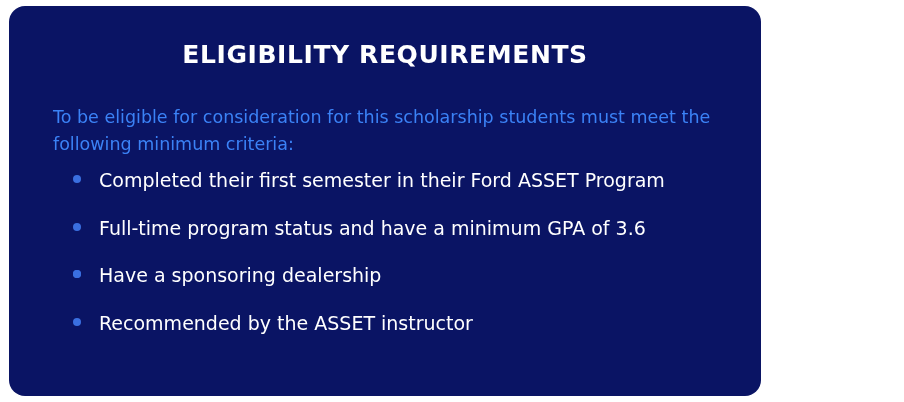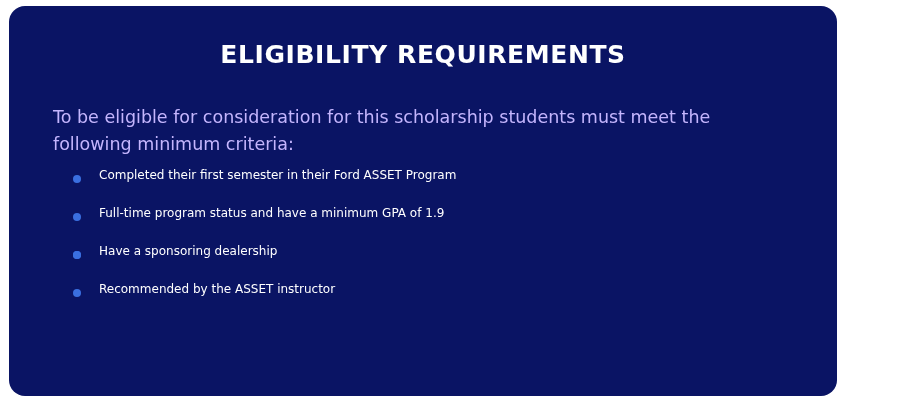--- a/index.html
+++ b/index.html
@@ -10,52 +10,52 @@
   body {
     width: 904px;
     height: 402px;
     font-family: "DejaVu Sans", sans-serif;
     overflow: hidden;
   }
   .card {
     position: absolute;
     left: 9px;
     top: 6px;
-    width: 828px;
+    width: 752px;
     height: 390px;
     background: #0a1464;
     border-radius: 16px;
     box-sizing: border-box;
     padding: 34px 44px 20px 44px;
     color: #ffffff;
   }
   .card-title {
     text-align: center;
     font-size: 25px;
     font-weight: bold;
     letter-spacing: 0.6px;
     color: #ffffff;
     margin: 0 0 34px 0;
     line-height: 1.2;
   }
   .intro {
     font-size: 17.5px;
     line-height: 1.52;
-    color: #c4b5fd;
+    color: #3b82f6;
     margin: 0 0 10px 0;
     max-width: 800px;
   }
   ul.criteria-list {
     list-style: none;
     margin: 0;
     padding: 0 0 0 14px;
   }
   ul.criteria-list li {
     position: relative;
-    font-size: 12px;
+    font-size: 19px;
     line-height: 1.4;
     color: #ffffff;
     padding: 0 0 0 32px;
     margin: 0 0 21px 0;
   }
   ul.criteria-list li .bullet {
     position: absolute;
     left: 6px;
     top: 8px;
     width: 8px;
@@ -71,21 +71,21 @@
 <div class="card">
   <h1 class="card-title">ELIGIBILITY REQUIREMENTS</h1>
   <p class="intro">To be eligible for consideration for this scholarship students must meet the following minimum criteria:</p>
   <ul class="criteria-list">
     <li>
       <span class="bullet"></span>
       <span>Completed their first semester in their Ford ASSET Program</span>
     </li>
     <li>
       <span class="bullet"></span>
-      <span>Full-time program status and have a minimum GPA of 1.9</span>
+      <span>Full-time program status and have a minimum GPA of 3.6</span>
     </li>
     <li>
       <span class="bullet"></span>
     </li>
     <li>
       <span class="bullet"></span>
       <span>Have a sponsoring dealership</span>
     </li>
     <li>
       <span class="bullet"></span>

